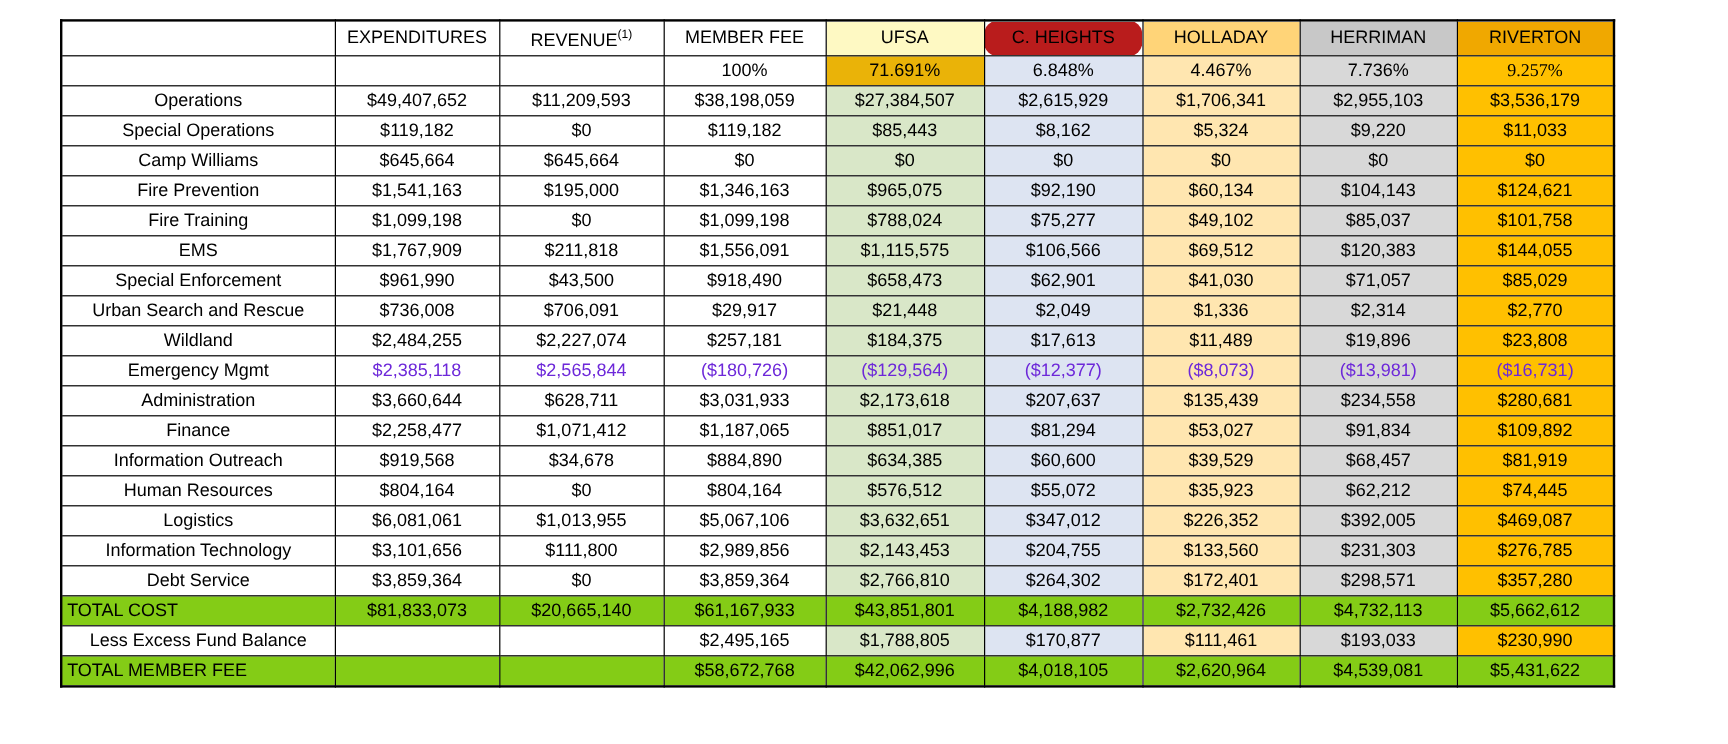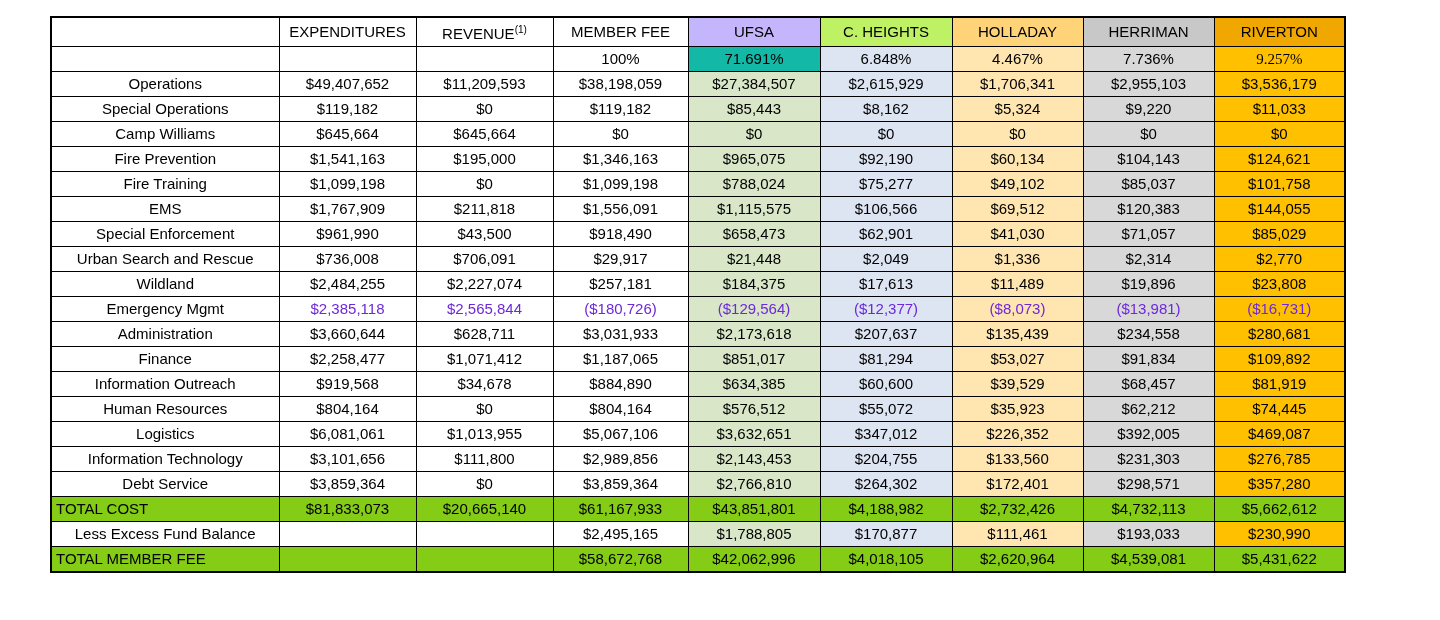--- a/index.html
+++ b/index.html
@@ -52,28 +52,28 @@
 
   td.label {
     text-align: left;
     padding-left: 6px;
     margin-left: 47px;
   }
   thead td {
     font-size: 16px;
     height: 30px;
   }
-  .hdr-ufsa { background: #c4b5fd; }
-  .hdr-ch   { background: #bef264; }
+  .hdr-ufsa { background: #fef9c3; }
+  .hdr-ch   { background: #b91c1c; border-radius: 12px; }
   .hdr-hol  { background: #ffd478; }
   .hdr-her  { background: #c8c8c8; }
   .hdr-riv  { background: #f0a800; }
 
   .pct-row td { font-size: 15px; height: 26px; }
-  .pct-ufsa { background: #14b8a6; }
+  .pct-ufsa { background: #eab308; }
   .pct-ch   { background: #dde4f2; }
   .pct-hol  { background: #ffe6b0; }
   .pct-her  { background: #d8d8d8; }
   .pct-riv  { background: #ffc000; font-family: Liberation Serif, serif; }
 
   .col-ufsa { background: #d9e7c8; }
   .col-ch   { background: #dde4f2; }
   .col-hol  { background: #ffe6b0; }
   .col-her  { background: #d8d8d8; }
   .col-riv  { background: #ffc000; }

